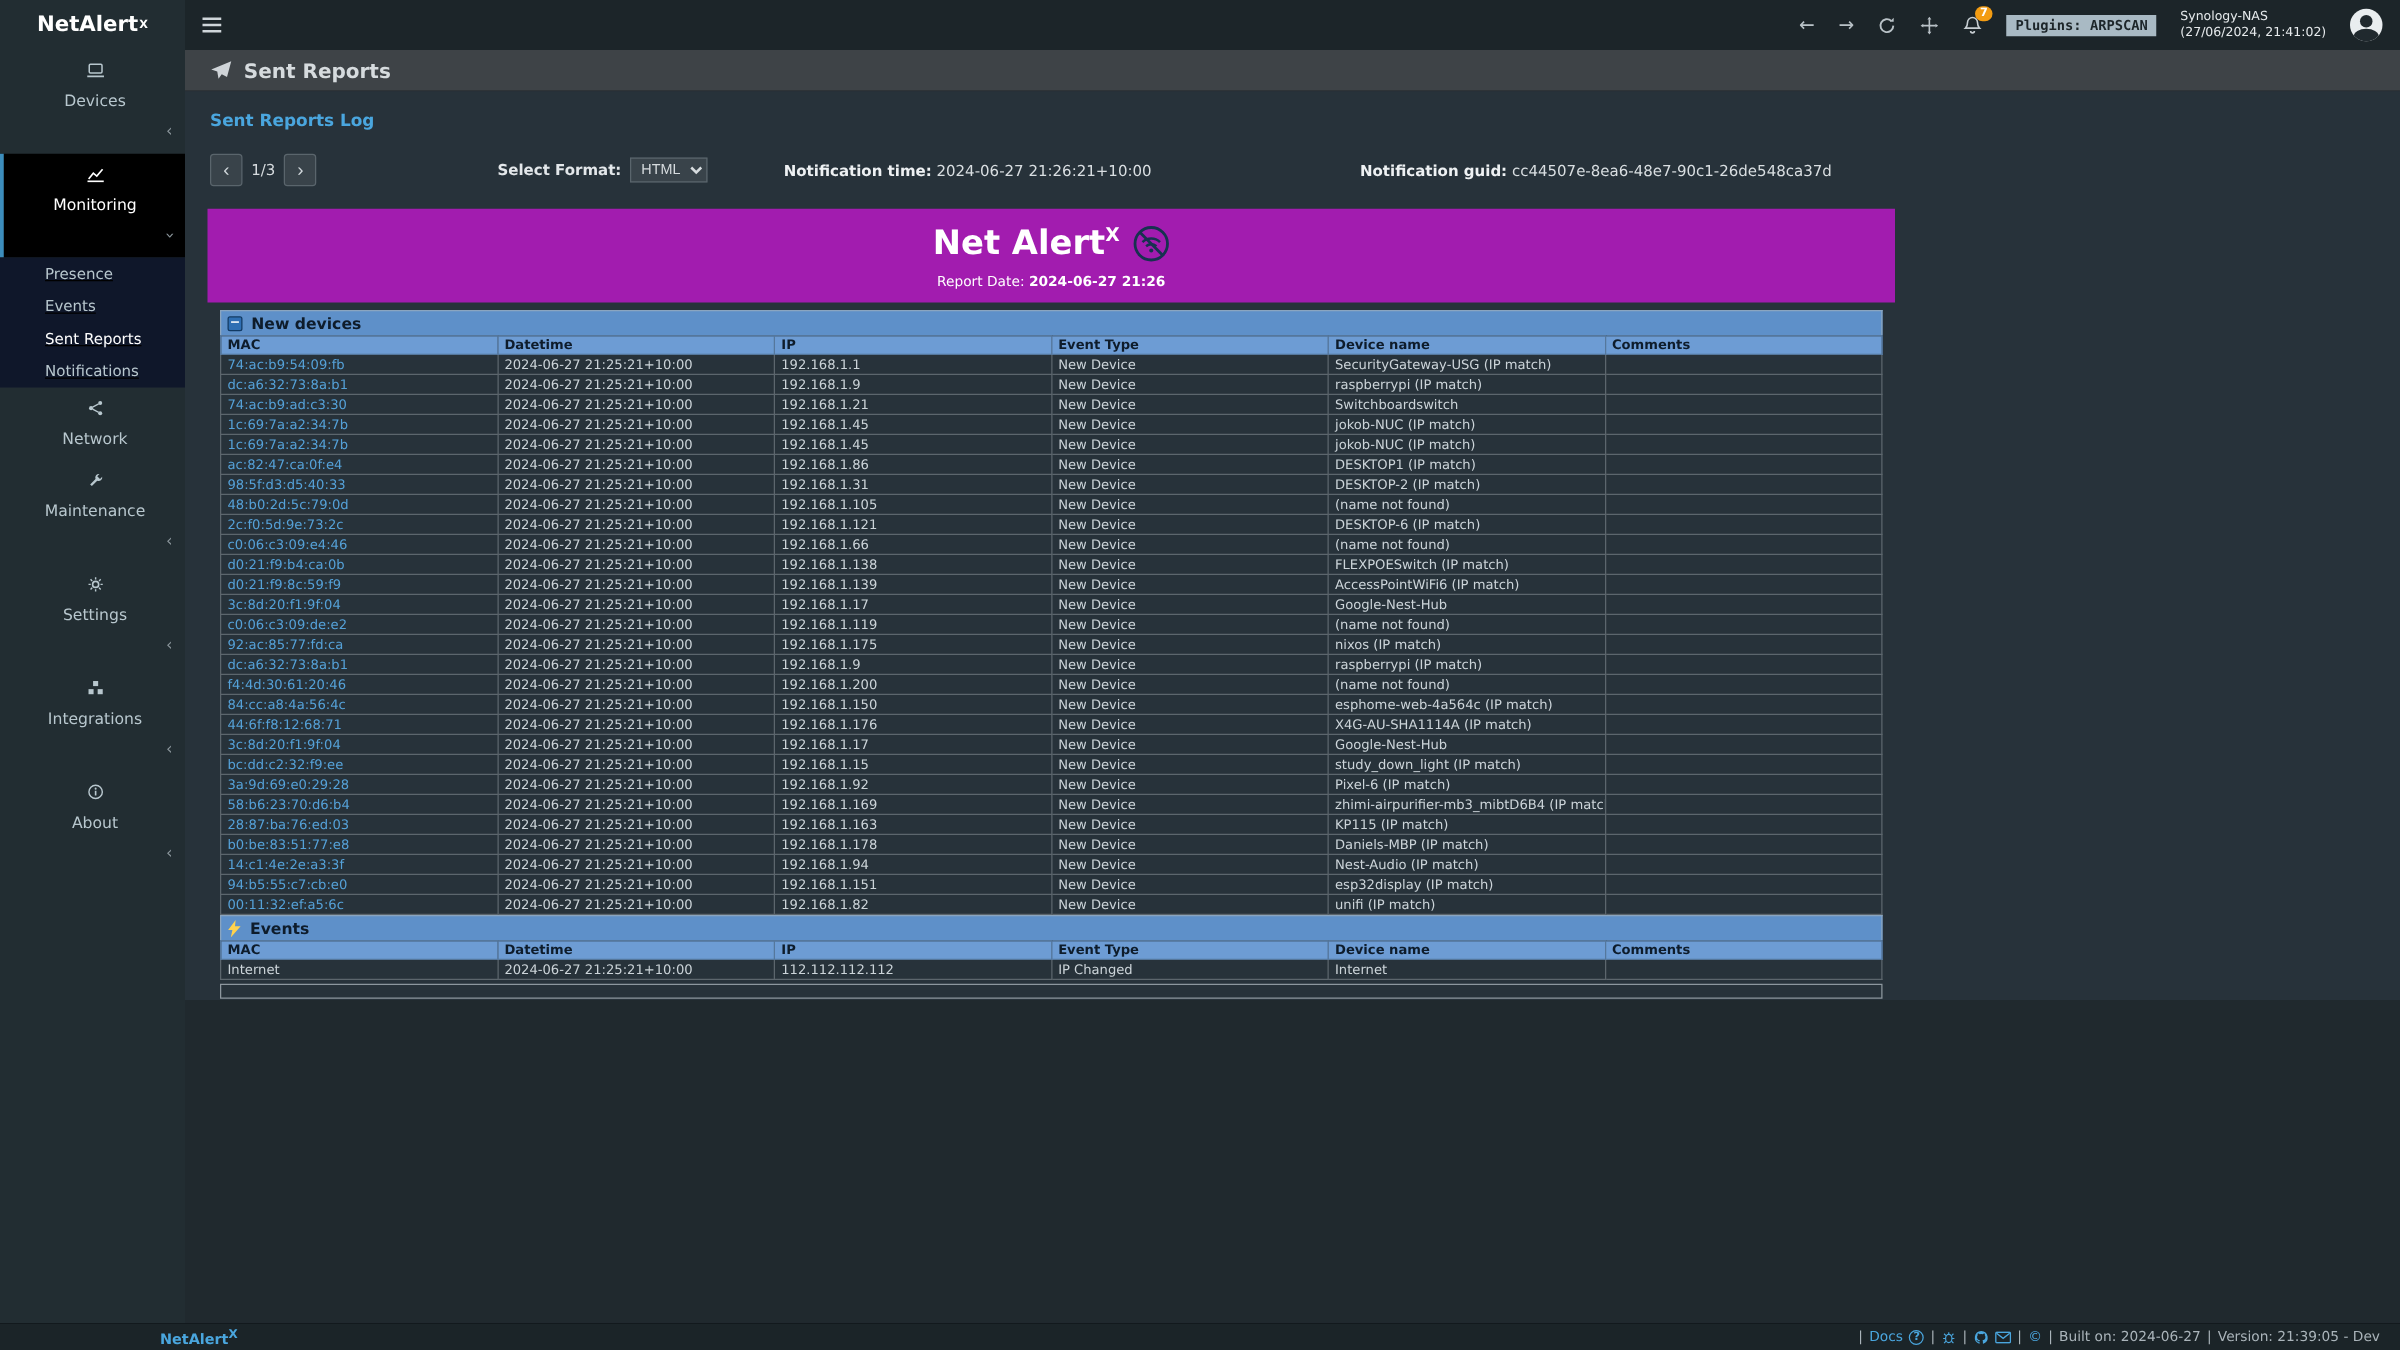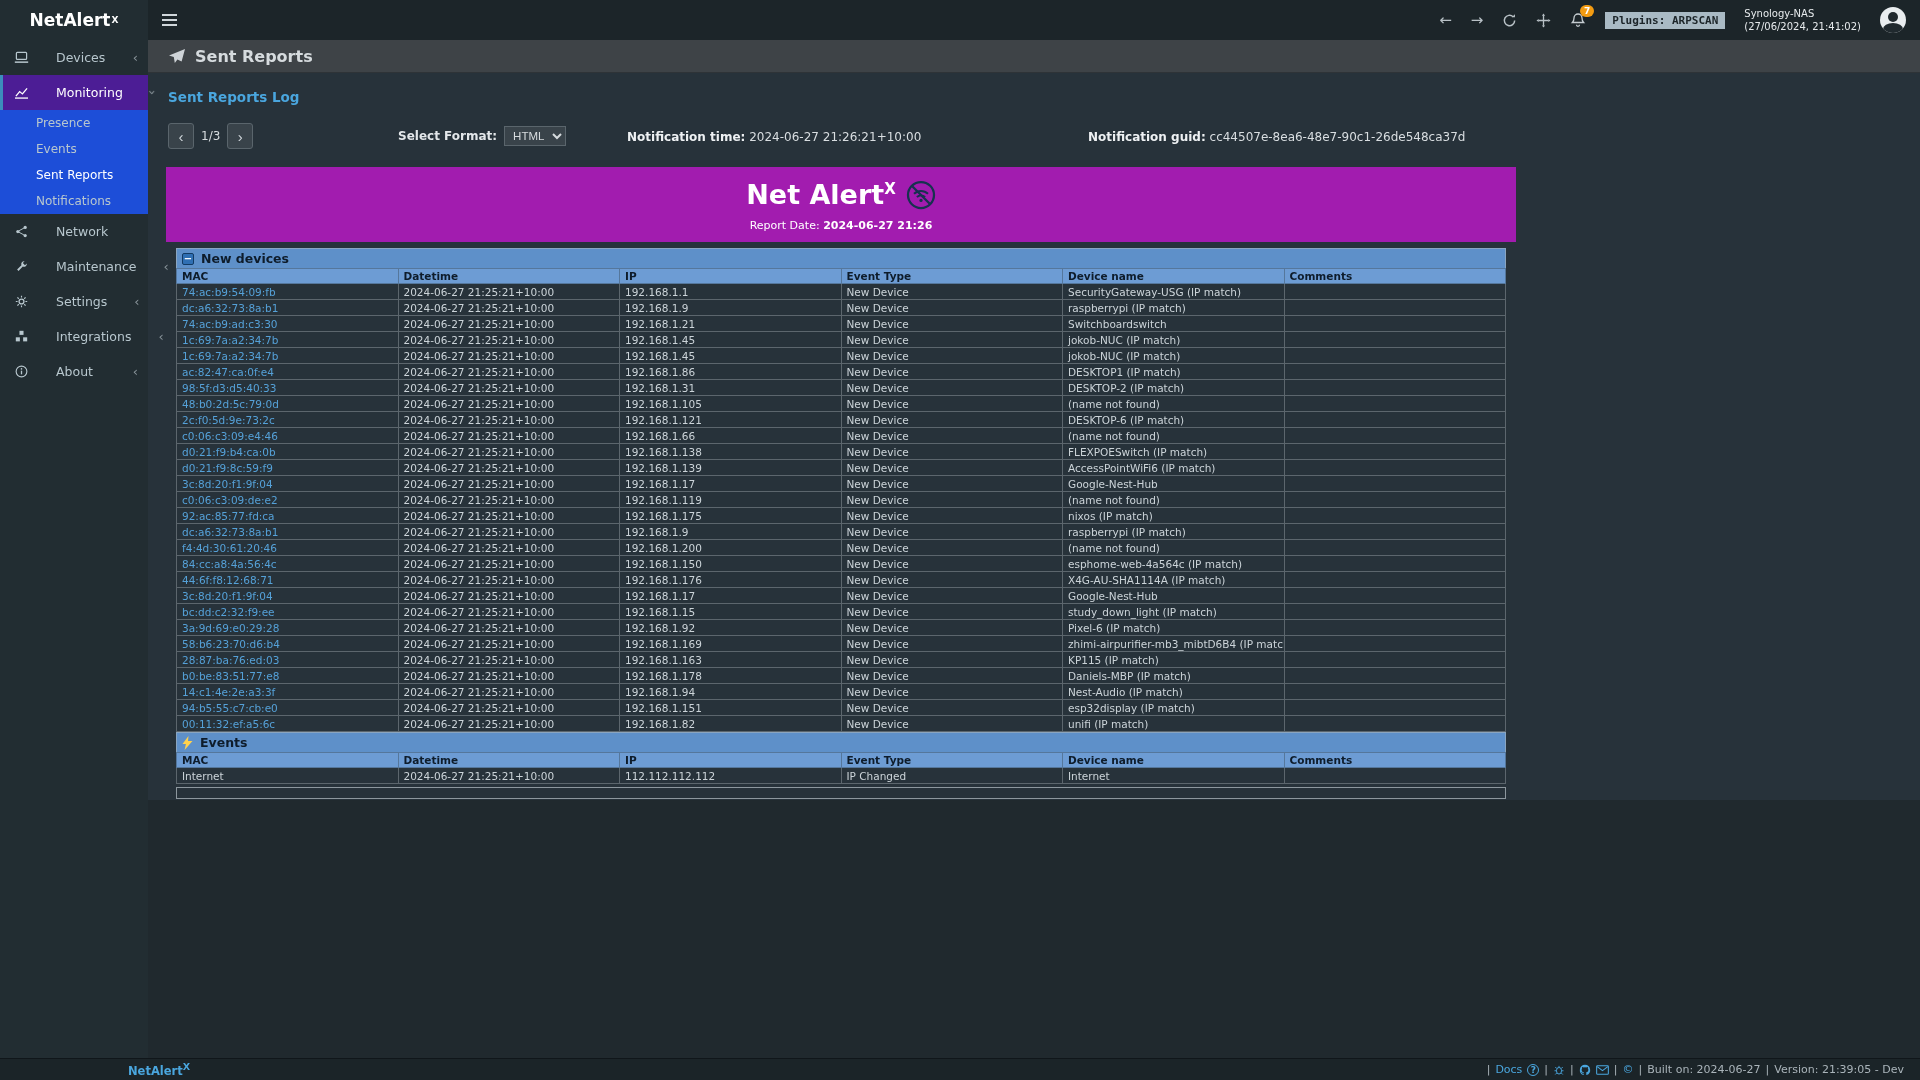--- a/index.html
+++ b/index.html
@@ -23,27 +23,27 @@
   .plugins-box { background:#a9bac4; color:#1d262a; font-family:"DejaVu Sans Mono","Liberation Mono",monospace;
     font-size:11px; font-weight:bold; padding:2px 7px; cursor:pointer; }
   .host { color:#e6eaec; font-size:10px; line-height:13px; }
   .avatar { width:26px; height:26px; border-radius:50%; background:#e9edef; position:relative;
     overflow:hidden; cursor:pointer; }
   .avatar .head { position:absolute; top:5px; left:8px; width:10px; height:10px; border-radius:50%; background:#20292e; }
   .avatar .body { position:absolute; top:16px; left:3px; width:20px; height:12px; border-radius:50% 50% 0 0; background:#20292e; }
 
   
   .sidebar { position:fixed; top:40px; left:0; bottom:22px; width:148px; background:#222d32; z-index:10; }
-  .nav-item { display:flex; align-items:center; gap:27px; padding:10px 10px 10px 14px;
-    color:#b8c7ce; font-size:12.5px; cursor:pointer; }
+  .nav-item { display:flex; align-items:center; gap:10px; padding:10px 10px 10px 14px;
+    color:#b8c7ce; font-size:12.5px; cursor:pointer;flex-direction:column; }
   .nav-item .ic { width:15px; display:flex; justify-content:center; }
   .nav-item .chev { margin-left:auto; font-size:13px; color:#8a959b; }
   .chev.down { display:inline-block; transform:rotate(90deg); }
-  .nav-item.active { background:#4c1d95; color:#ffffff; border-left:3px solid #3c8dbc; padding-left:11px; }
-  .submenu { background:#1d4ed8; }
+  .nav-item.active { background:#000000; color:#ffffff; border-left:3px solid #3c8dbc; padding-left:11px; }
+  .submenu { background:#0f172a;text-decoration:underline; }
   .sub-item { padding:6px 10px 6px 36px; color:#b8c7ce; font-size:12px; cursor:pointer; }
   .sub-item.current { color:#ffffff; }
 
   
   .main { position:absolute; top:40px; left:148px; right:0; bottom:22px; background:#20292e; overflow:hidden; }
   .content-header { height:33px; background:#3e4347; border-bottom:1px solid #2e3337;
     display:flex; align-items:center; gap:9px; padding-left:20px;
     color:#d6dbde; font-size:16px; font-weight:bold; }
   .box { background:#27323a; height:727px; padding:12px 0 0 18px; overflow:hidden; }
   .log-title { color:#4aa6de; font-size:13.5px; font-weight:bold; margin:4px 0 16px 2px; }

